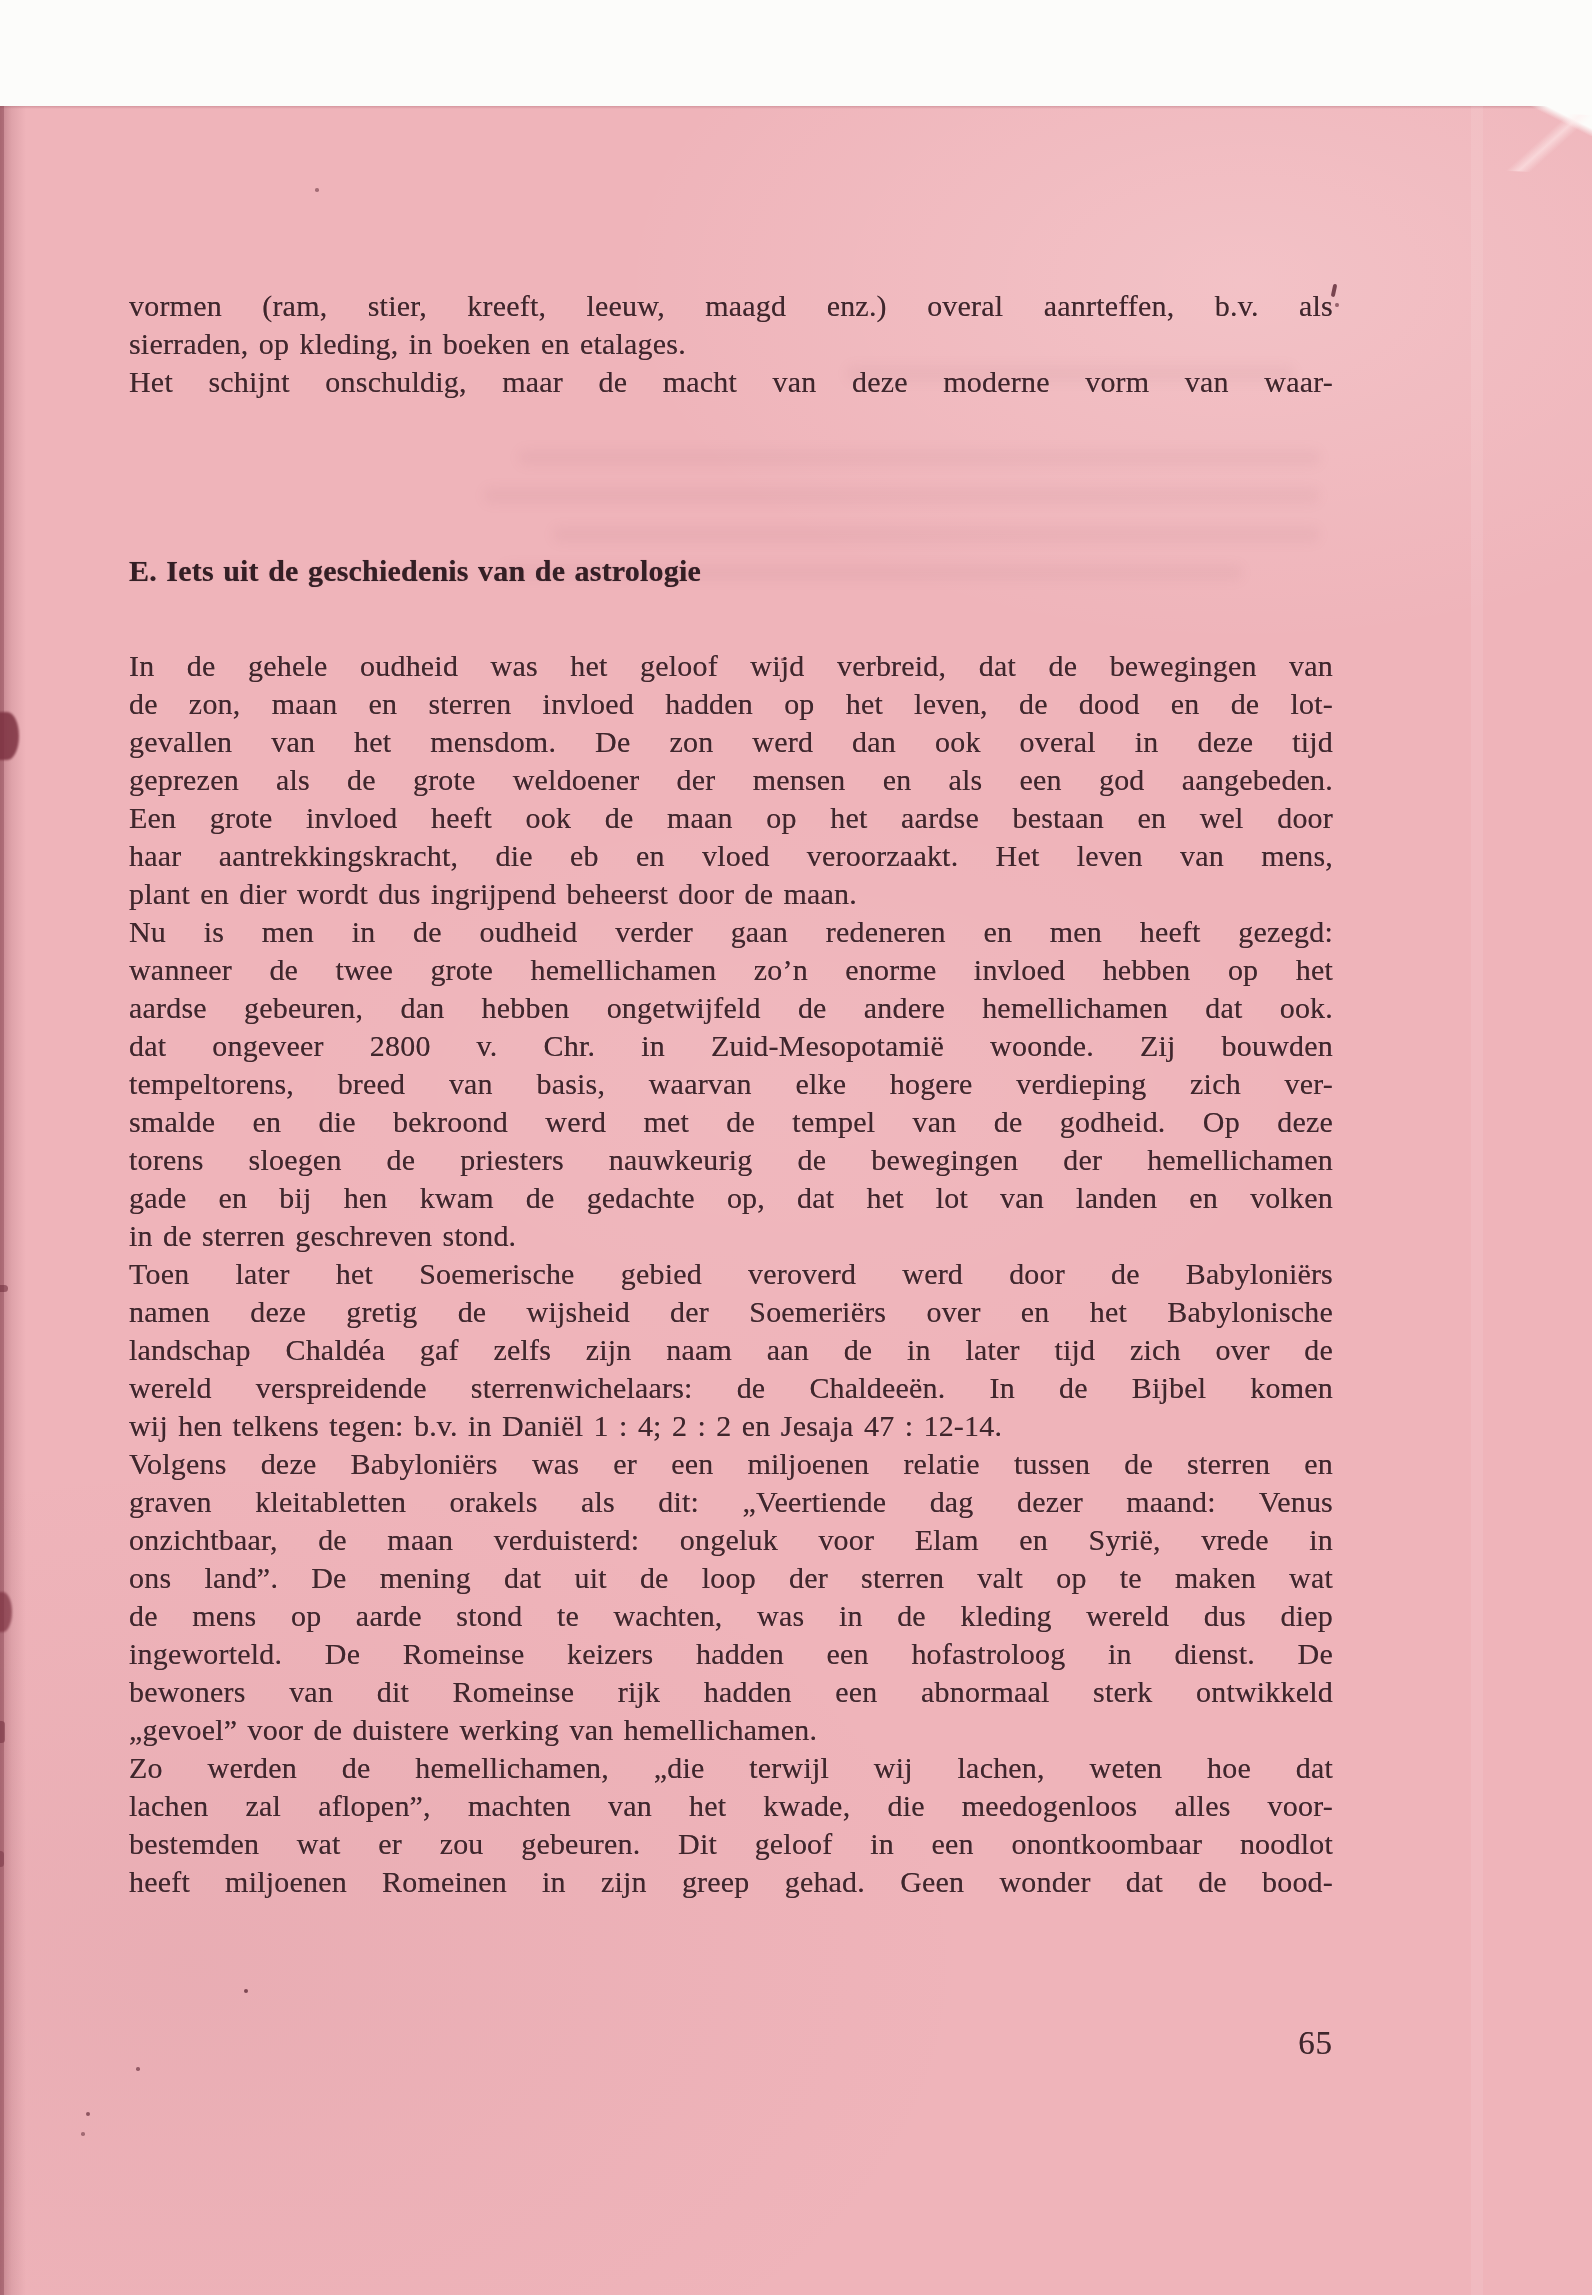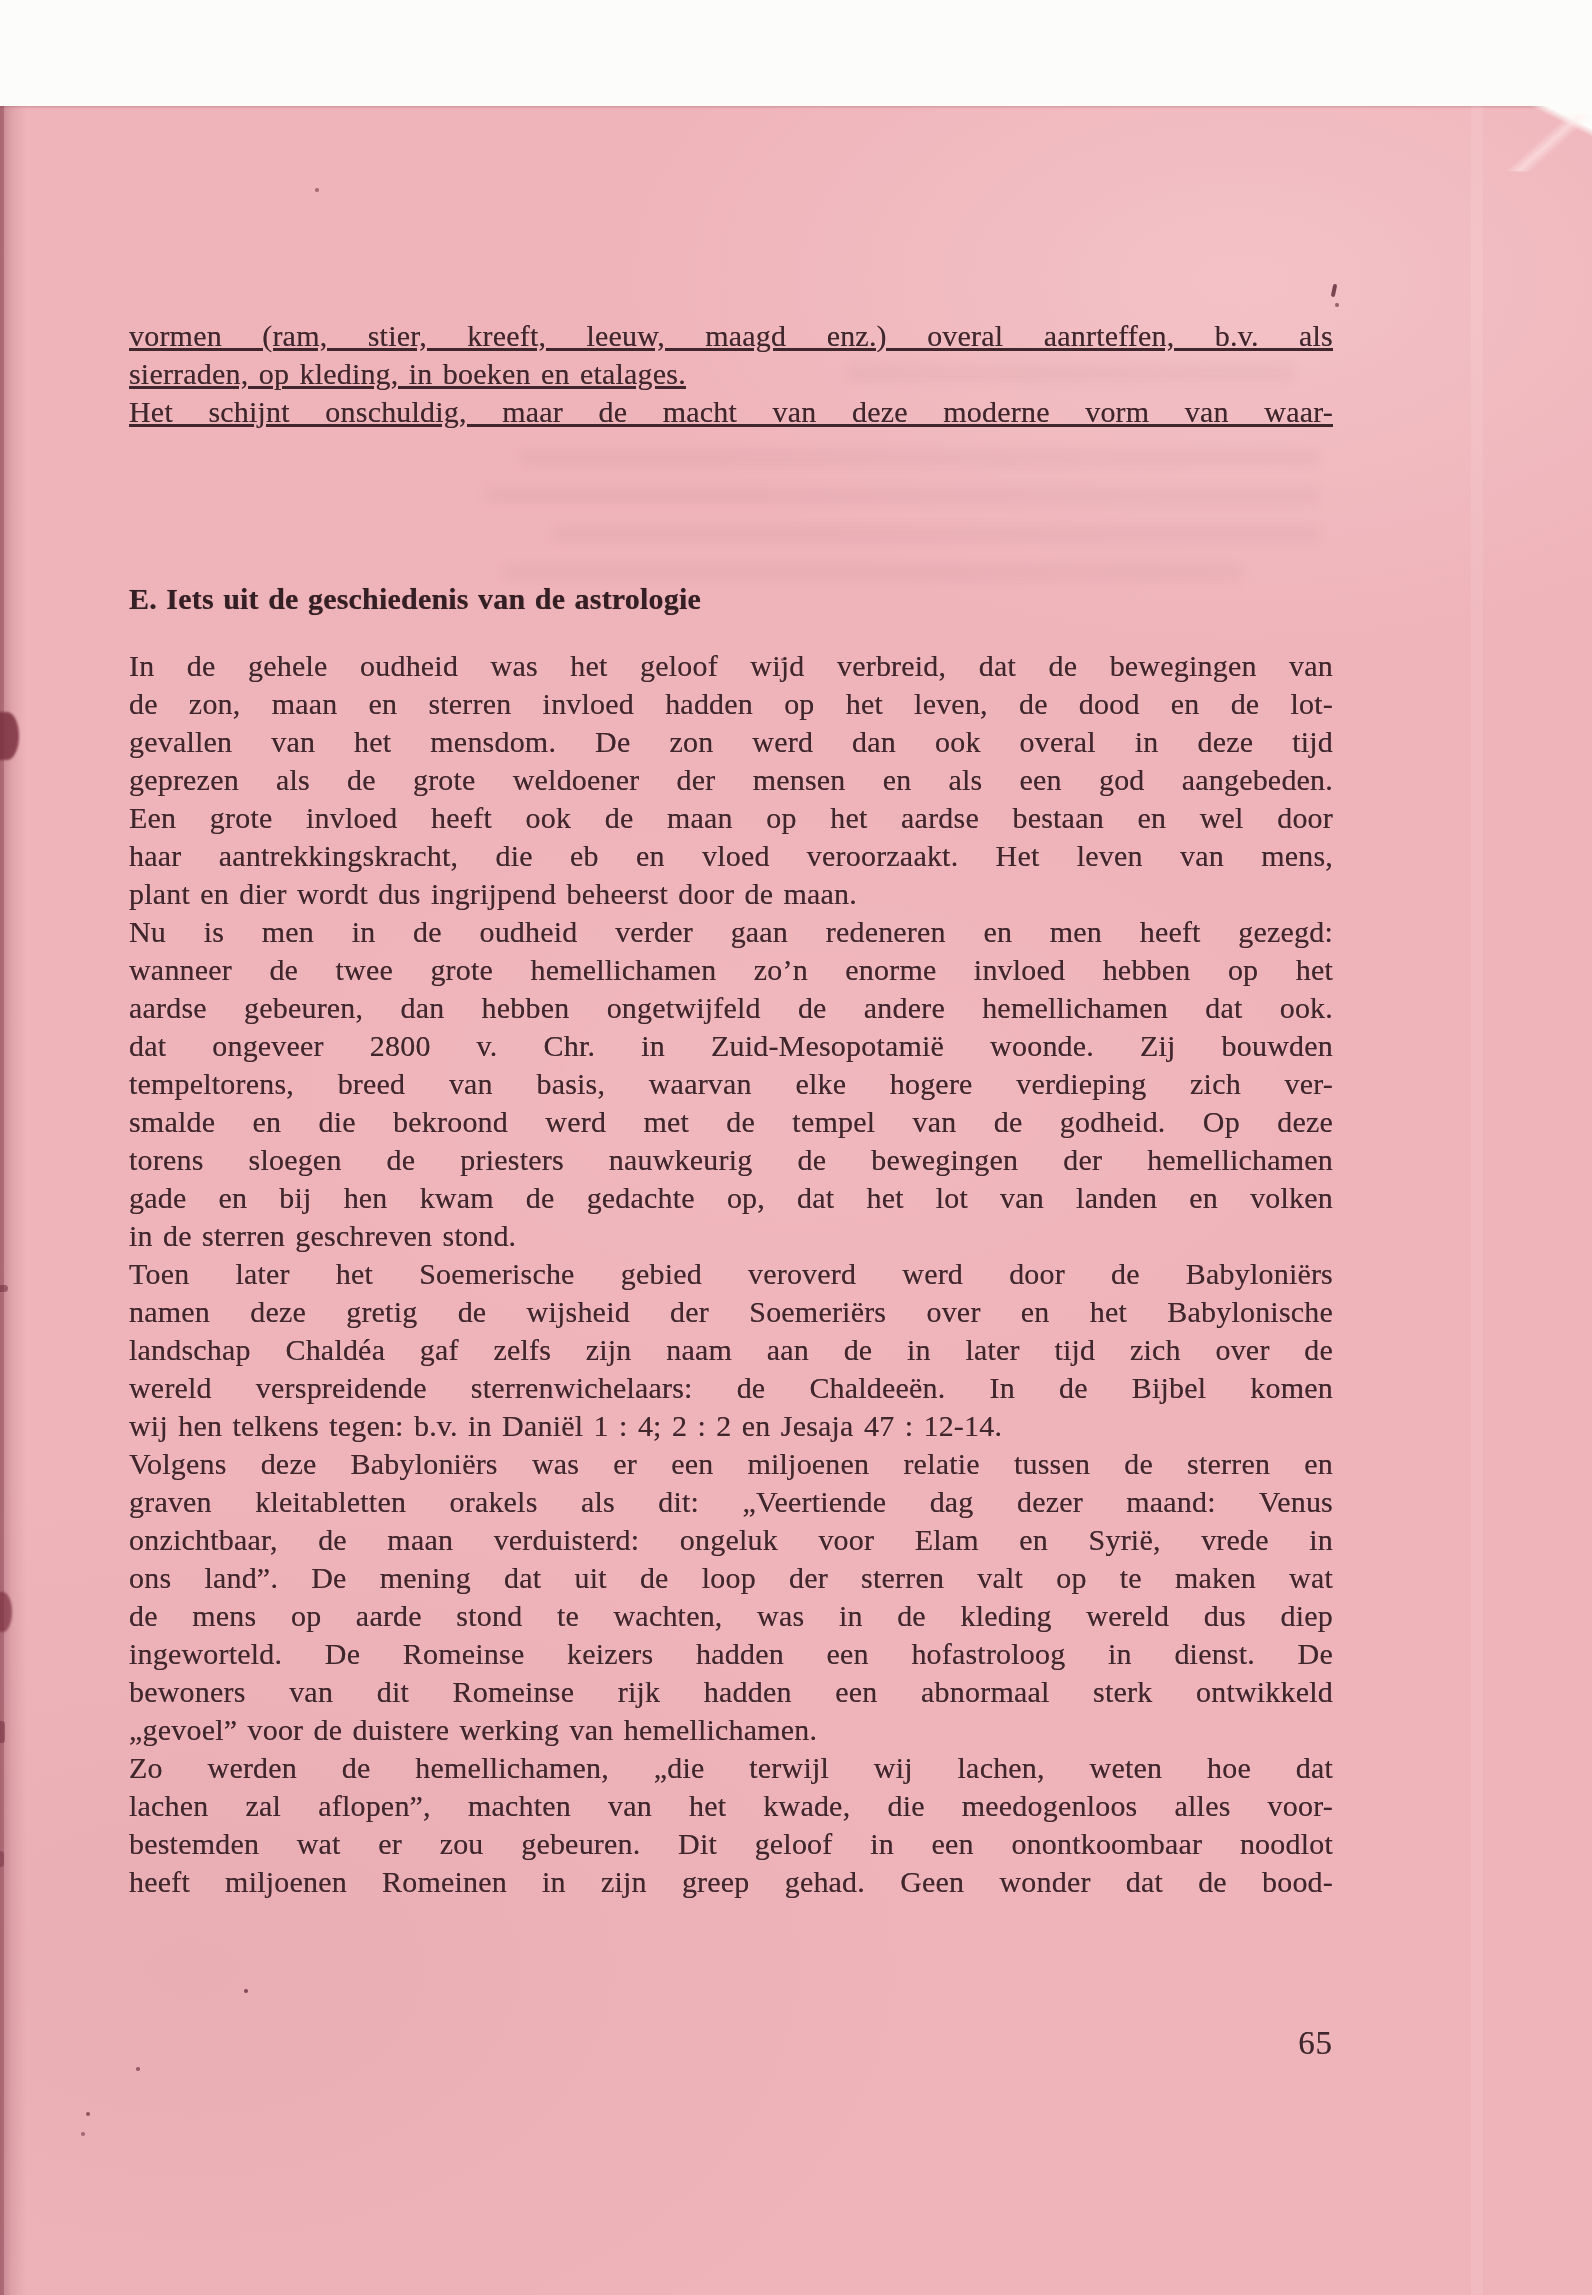--- a/index.html
+++ b/index.html
@@ -77,23 +77,23 @@
   .s8{left:781px;top:552px;width:2.6px;height:2.6px;opacity:.45;}
   
   .textcol{position:absolute;left:129px;width:1204px;}
   .line{
     font-size:30px;line-height:38px;height:38px;
     letter-spacing:0.2px;word-spacing:2.6px;
     text-shadow:0 0 0.6px rgba(63,39,45,0.6);
     white-space:normal;overflow:visible;
   }
   .line.j{text-align:justify;text-align-last:justify;text-justify:inter-word;}
-  .intro{top:211px;text-decoration:underline;}
+  .intro{top:181px;}
   .heading{
-    top:473px;font-size:30px;line-height:39px;font-weight:bold;
+    top:445px;font-size:30px;line-height:39px;font-weight:bold;
     color:#341f25;letter-spacing:0.2px;word-spacing:1.7px;
     text-shadow:0 0 0.7px rgba(52,31,37,0.65);
   }
   .bodytext{top:541px;}
   .pagenum{
     top:1918px;text-align:right;font-size:33px;line-height:38px;
     text-shadow:0 0 0.6px rgba(63,39,45,0.6);letter-spacing:0.9px;
   }
 </style>
 </head>

